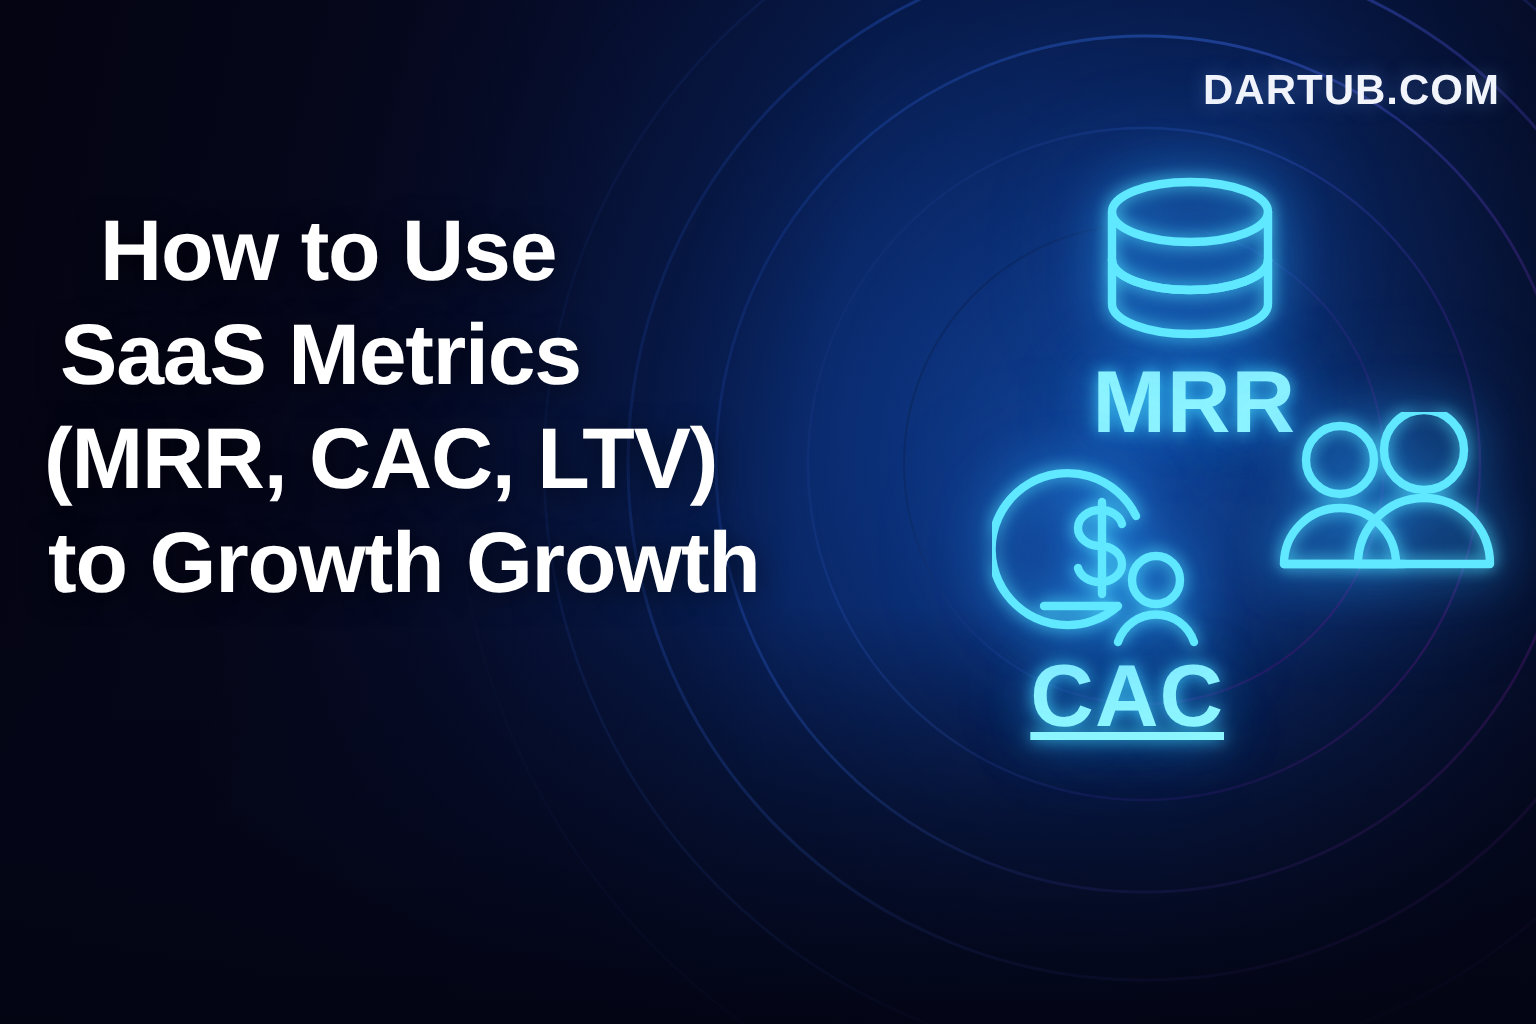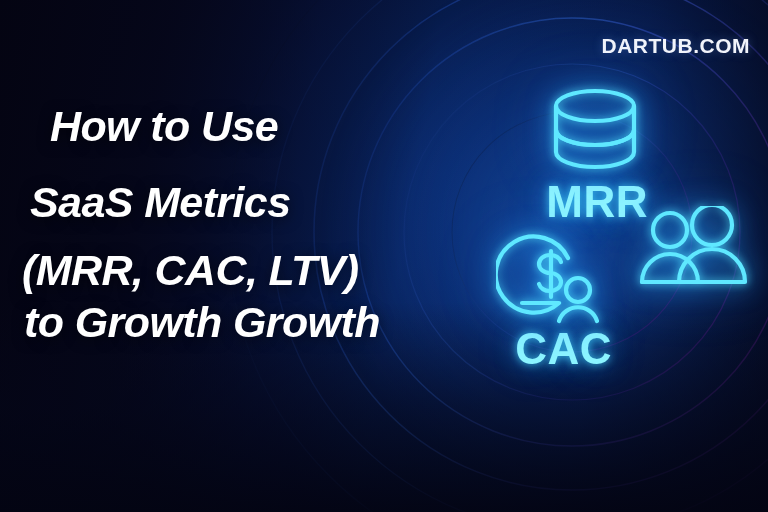--- a/index.html
+++ b/index.html
@@ -76,25 +76,24 @@
   }
   .headline .line {
     display: block;
     color: #ffffff;
     font-size: 43px;
     font-weight: bold;
     line-height: 52px;
     letter-spacing: -0.6px;
     white-space: nowrap;
     text-shadow: 0 2px 14px rgba(0,0,0,0.55);
-    font-style: italic;
   }
   .line-1 { padding-left: 28px; }
-  .line-2 { padding-left: 8px; margin-top: 24px; }
-  .line-3 { padding-left: 0px; margin-top: 16px; }
+  .line-2 { padding-left: 8px; }
+  .line-3 { padding-left: 0px; }
   .line-4 { padding-left: 2px; }
 
   
   .cluster { position: absolute; inset: 0; }
 
   .metric {
     position: absolute;
     text-align: right;
   }
   .metric .glyph {
@@ -116,20 +115,21 @@
     margin-top: 4px;
     text-shadow: 0 0 8px rgba(70,220,255,0.85), 0 0 22px rgba(40,170,255,0.65), 0 0 40px rgba(30,140,255,0.45);
   }
 
   
   .metric-cac { left: 462px; top: 225px; width: 150px; }
   .metric-cac .mlabel {
     color: #8df6ff;
     margin-top: 2px;
     text-shadow: 0 0 8px rgba(70,220,255,0.85), 0 0 22px rgba(40,170,255,0.65), 0 0 40px rgba(30,140,255,0.45);
+    text-decoration: underline;
   }
 
   
   .metric-ltv { left: 618px; top: 206px; width: 130px; }
   .metric-ltv .mlabel {
     color: #62f3ff;
     margin-top: 2px;
     text-shadow: 0 0 8px rgba(70,230,255,0.9), 0 0 22px rgba(40,180,255,0.7), 0 0 42px rgba(30,140,255,0.5);
   }
 

